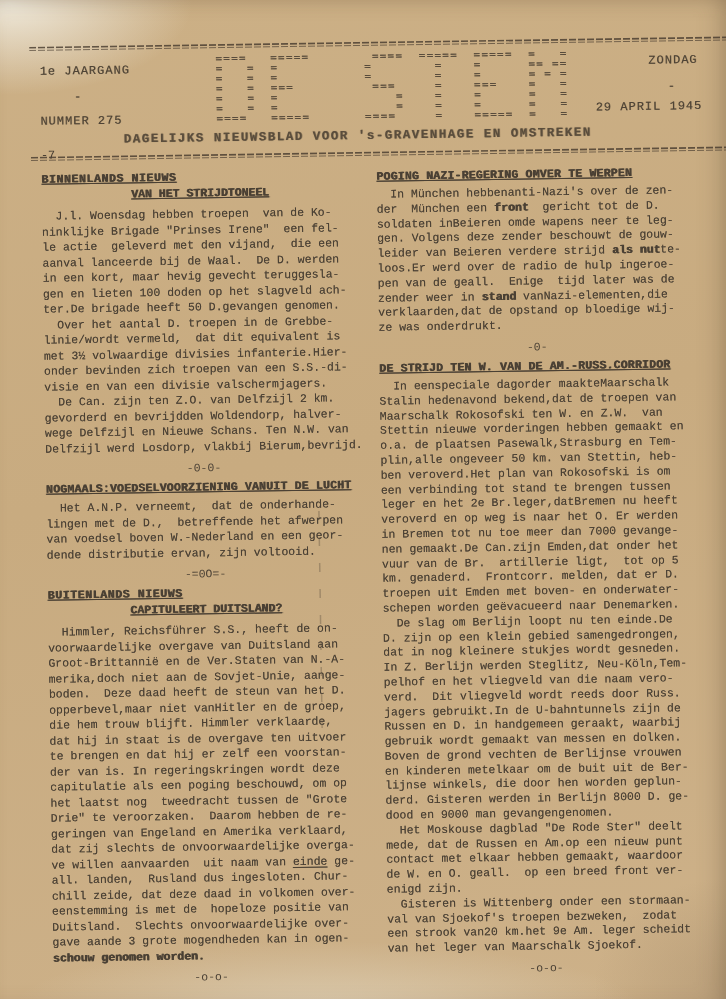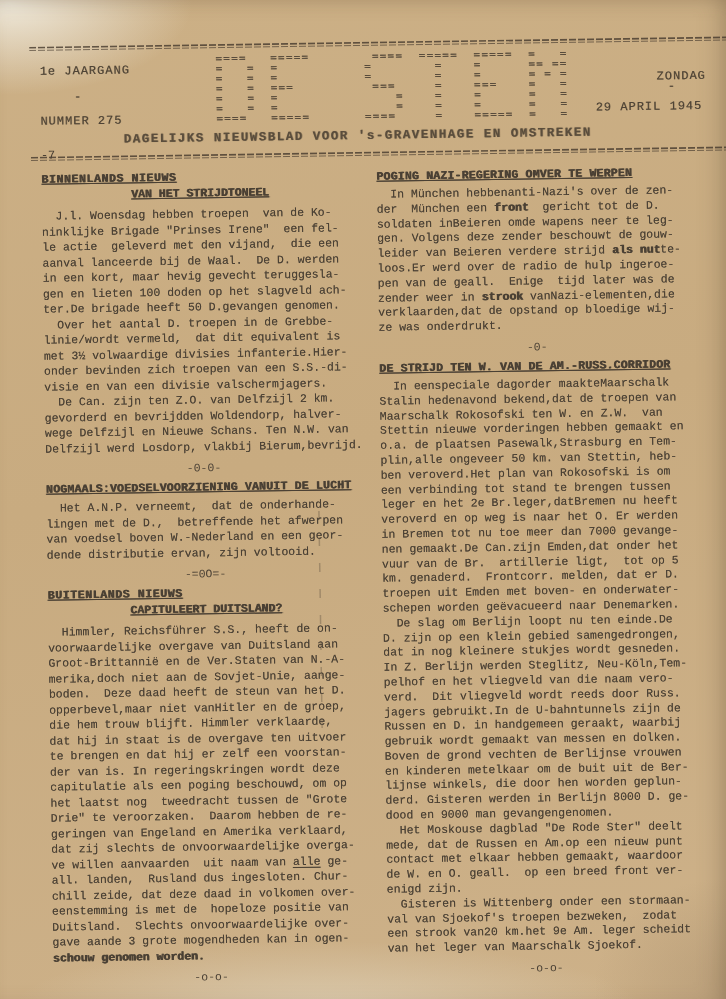--- a/index.html
+++ b/index.html
@@ -58,21 +58,21 @@
     <div class="hdr typed" style="left:46px;top:110px;">NUMMER 275</div>
 
     <pre class="masthead typed" aria-label="DE STEM">====   =====        ====  =====  =====  =   =
 =   =  =           =        =    =      == ==
 =   =  =           =        =    =      = = =
 =   =  ===          ===     =    ===    =   =
 =   =  =               =    =    =      =   =
 =   =  =               =    =    =      =   =
 ====   =====       ====     =    =====  =   =</pre>
 
-    <div class="hdr typed" style="right:14px;top:58px;margin-top:16px;">ZONDAG</div>
+    <div class="hdr typed" style="right:22px;top:58px;">ZONDAG</div>
     <div class="hdr typed" style="right:44px;top:84px;">-</div>
     <div class="hdr typed" style="right:18px;top:104px;">29 APRIL 1945</div>
 
     <div class="subtitle">DAGELIJKS NIEUWSBLAD VOOR 's-GRAVENHAGE EN OMSTREKEN</div>
 
     <div class="rule" style="left:36px;top:152px;right:-8px;"></div>
     <div class="pagenum typed">-7</div>
 
     <div class="cols">
       <div class="col col-left">
@@ -111,39 +111,39 @@
 opperbevel,maar niet vanHitler en de groep,
 die hem trouw blijft. Himmler verklaarde,
 dat hij in staat is de overgave ten uitvoer
 te brengen en dat hij er zelf een voorstan-
 der van is. In regeringskringen wordt deze
 capitulatie als een poging beschouwd, om op
 het laatst nog  tweedracht tussen de "Grote
 Drie" te veroorzaken.  Daarom hebben de re-
 geringen van Engeland en Amerika verklaard,
 dat zij slechts de onvoorwaardelijke overga-
-ve willen aanvaarden  uit naam van <u>alle</u> ge-
+ve willen aanvaarden  uit naam van <u>einde</u> ge-
 all. landen,  Rusland dus ingesloten. Chur-
 chill zeide, dat deze daad in volkomen over-
 eenstemming is met de  hopeloze positie van
 Duitsland.  Slechts onvoorwaardelijke over-
 gave aande 3 grote mogendheden kan in ogen-
 <b>schouw genomen worden.</b></div>
           <div class="sep">-o-o-</div>
         </div>
       <div class="col col-right">
           <div class="head">POGING NAZI-REGERING OMVER TE WERPEN</div>
           <div class="para typed">  In München hebbenanti-Nazi's over de zen-
 der  München een <b>front</b>  gericht tot de D.
 soldaten inBeieren omde wapens neer te leg-
 gen. Volgens deze zender beschouwt de gouw-
 leider van Beieren verdere strijd <b>als nut</b>te-
 loos.Er werd over de radio de hulp ingeroe-
 pen van de geall.  Enige  tijd later was de
-zender weer in <b>strook</b> vanNazi-elementen,die
+zender weer in <b>stand</b> vanNazi-elementen,die
 verklaarden,dat de opstand op bloedige wij-
 ze was onderdrukt.</div>
           <div class="sep">-0-</div>
           <div class="head">DE STRIJD TEN W. VAN DE AM.-RUSS.CORRIDOR</div>
           <div class="para typed">  In eenspeciale dagorder maakteMaarschalk
 Stalin hedenavond bekend,dat de troepen van
 Maarschalk Rokosofski ten W. en Z.W.  van
 Stettin nieuwe vorderingen hebben gemaakt en
 o.a. de plaatsen Pasewalk,Strasburg en Tem-
 plin,alle ongeveer 50 km. van Stettin, heb-

